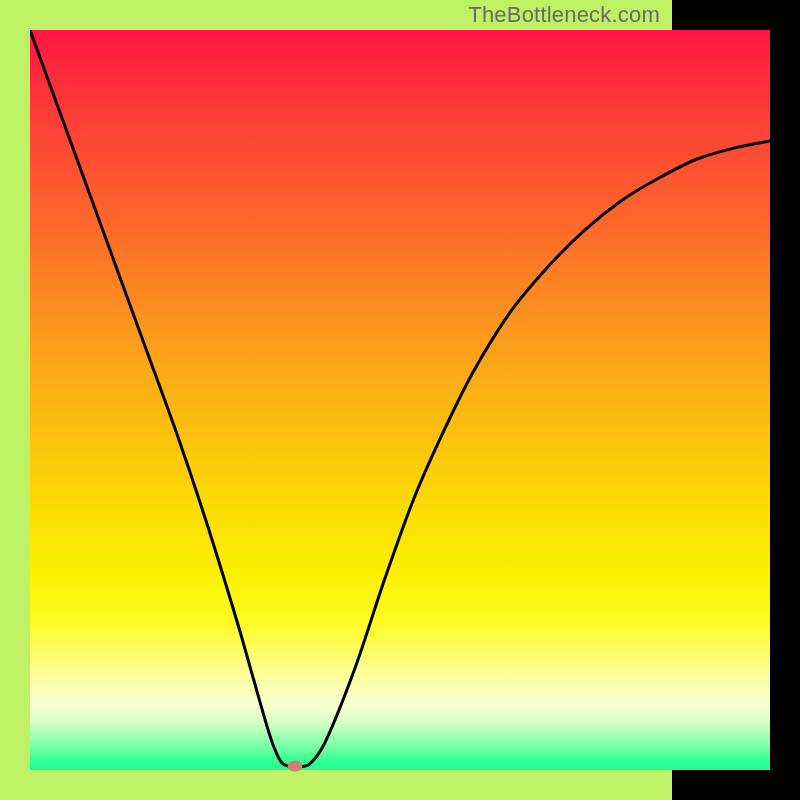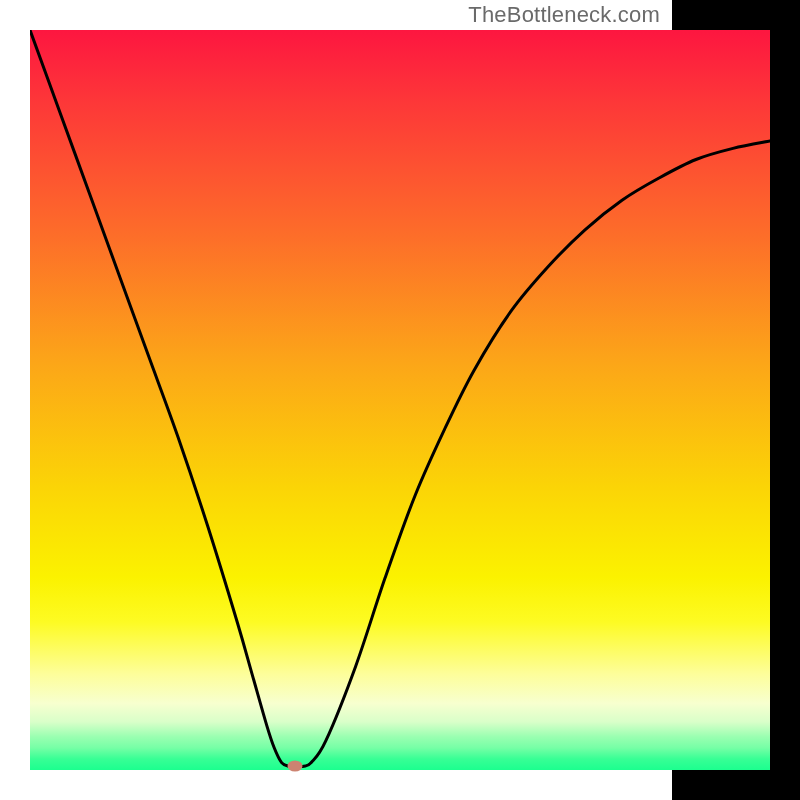--- a/index.html
+++ b/index.html
@@ -8,21 +8,21 @@
     width: 800px;
     height: 800px;
     background: #000000;
     font-family: Arial, Helvetica, sans-serif;
     overflow: hidden;
   }
   .frame {
     position: relative;
     width: 672px;
     height: 800px;
-    background: #ffffff;
+    background: #bef264;
   }
   .watermark {
     position: absolute;
     top: 2px;
     right: 12px;
     color: #6a6a6a;
     font-size: 22px;
     font-weight: 400;
     letter-spacing: 0.2px;
     font-family: Arial, Helvetica, sans-serif;

